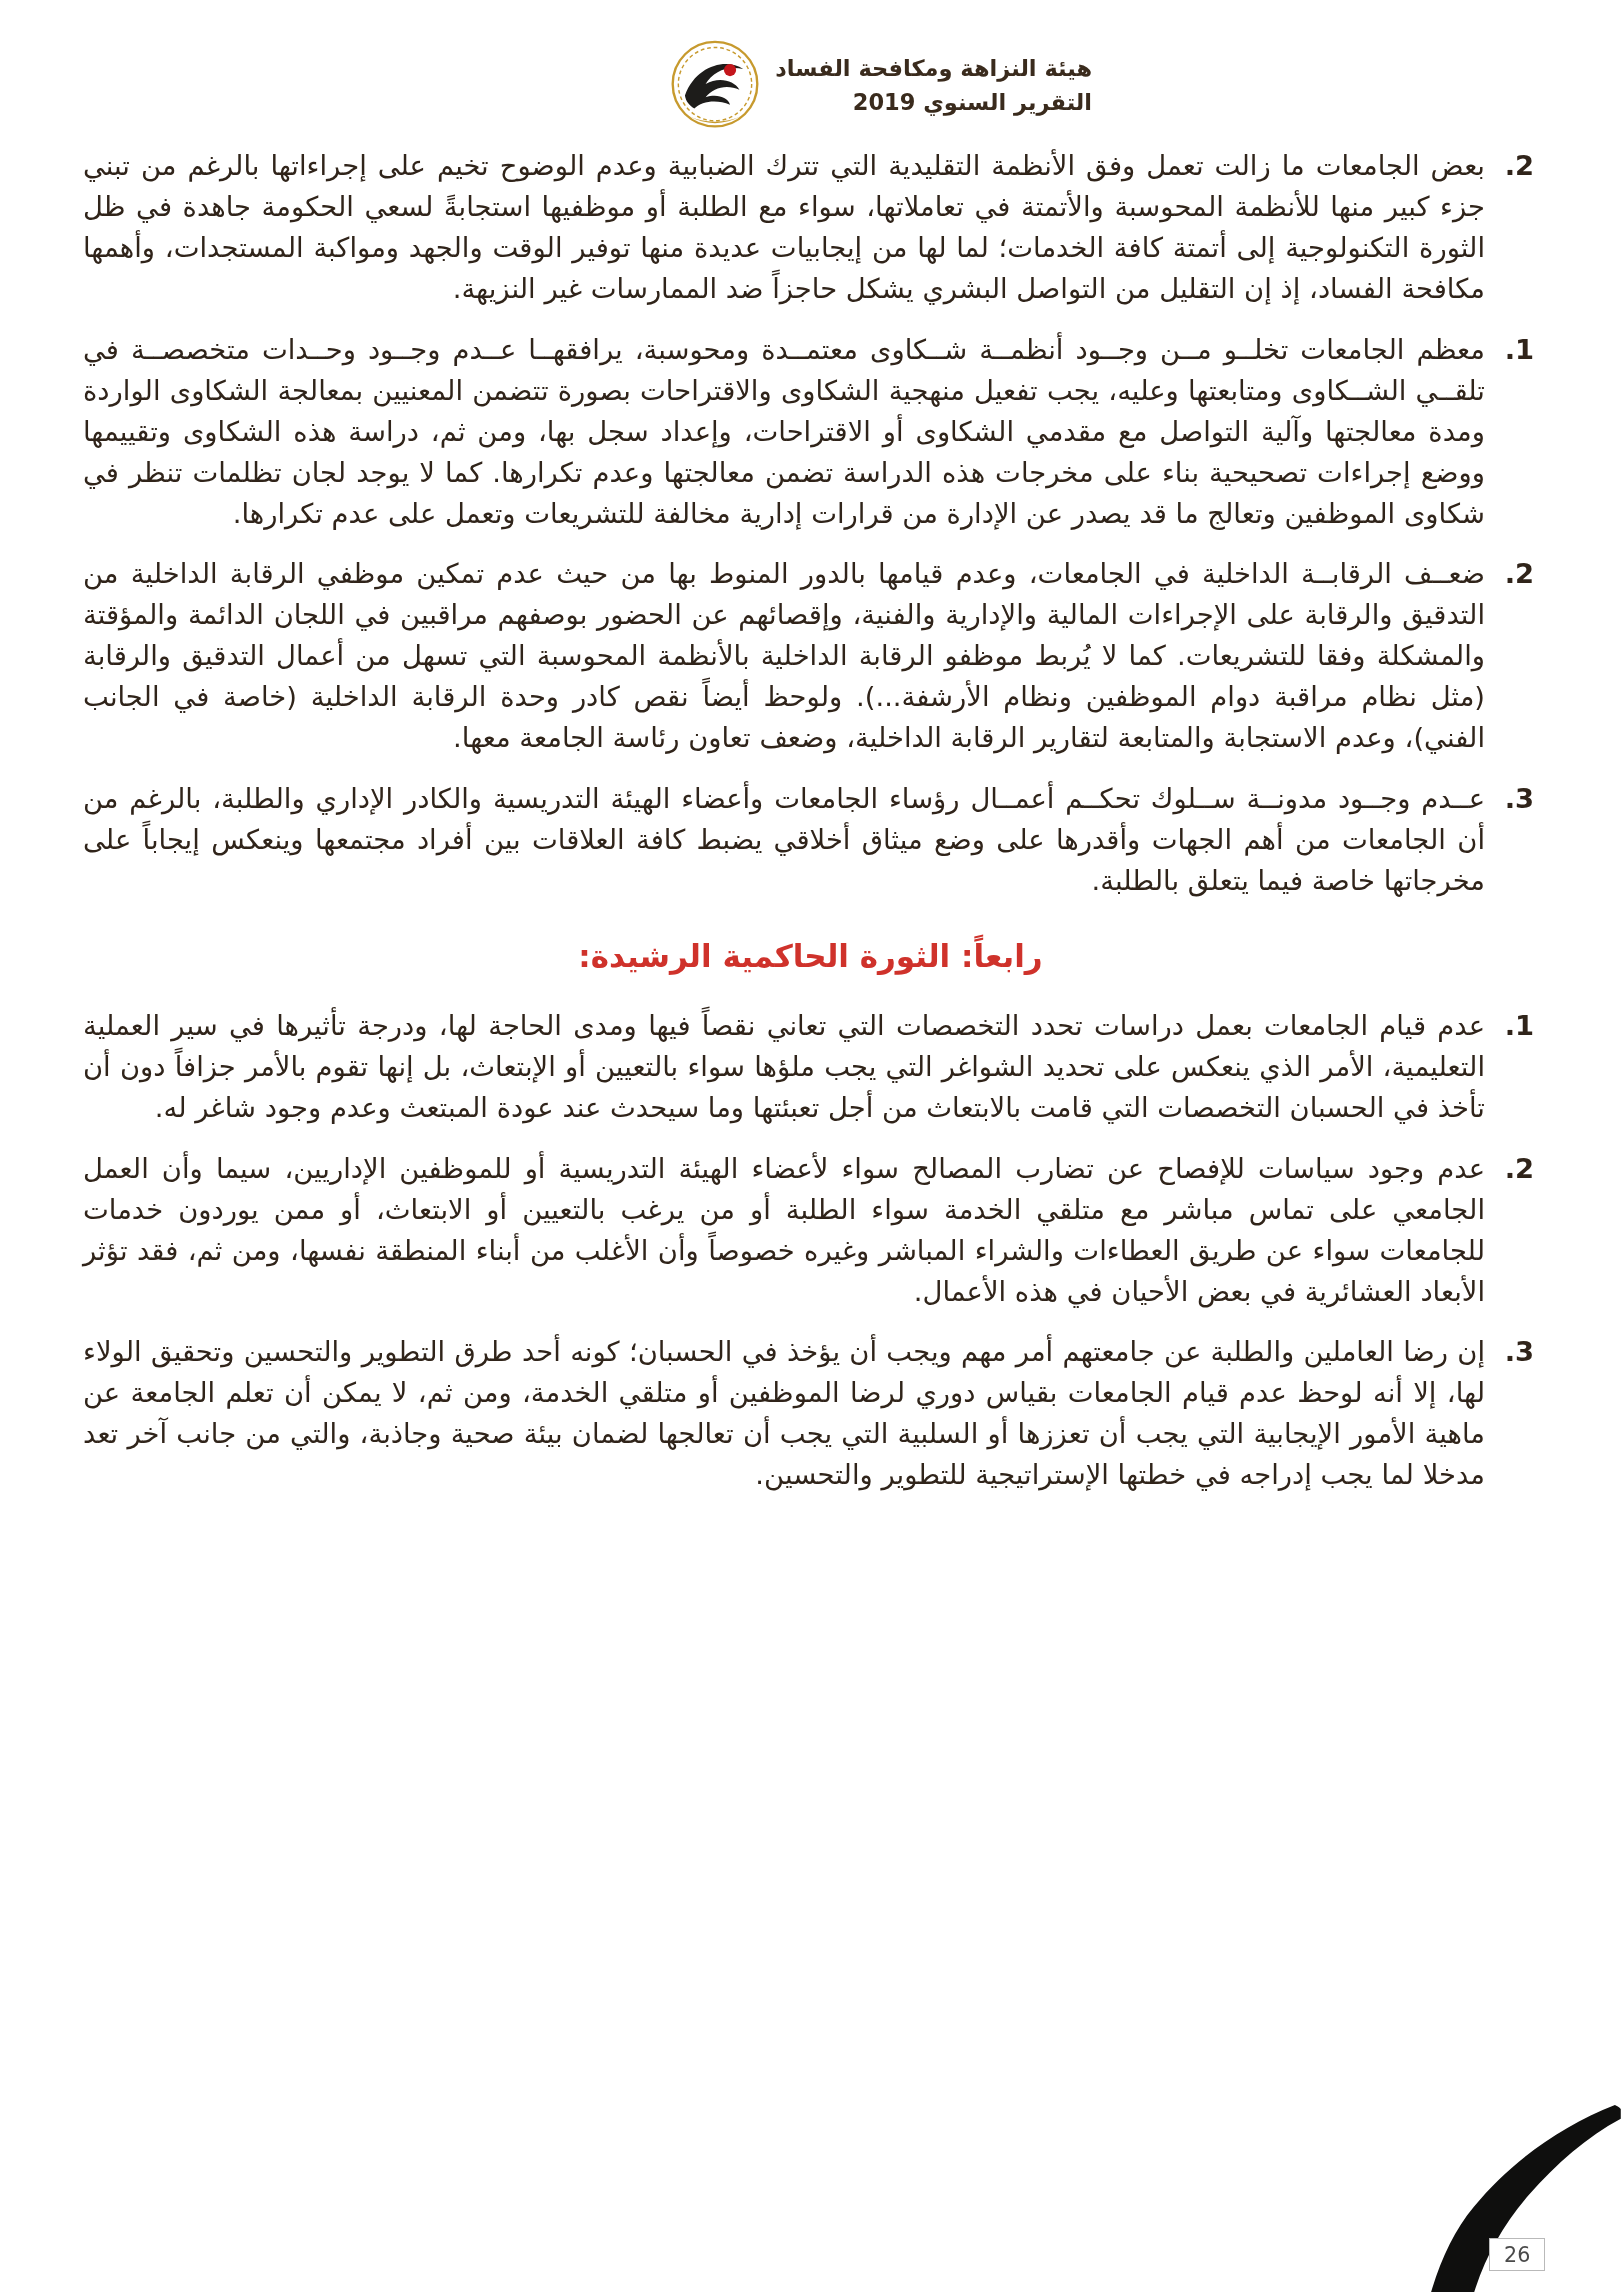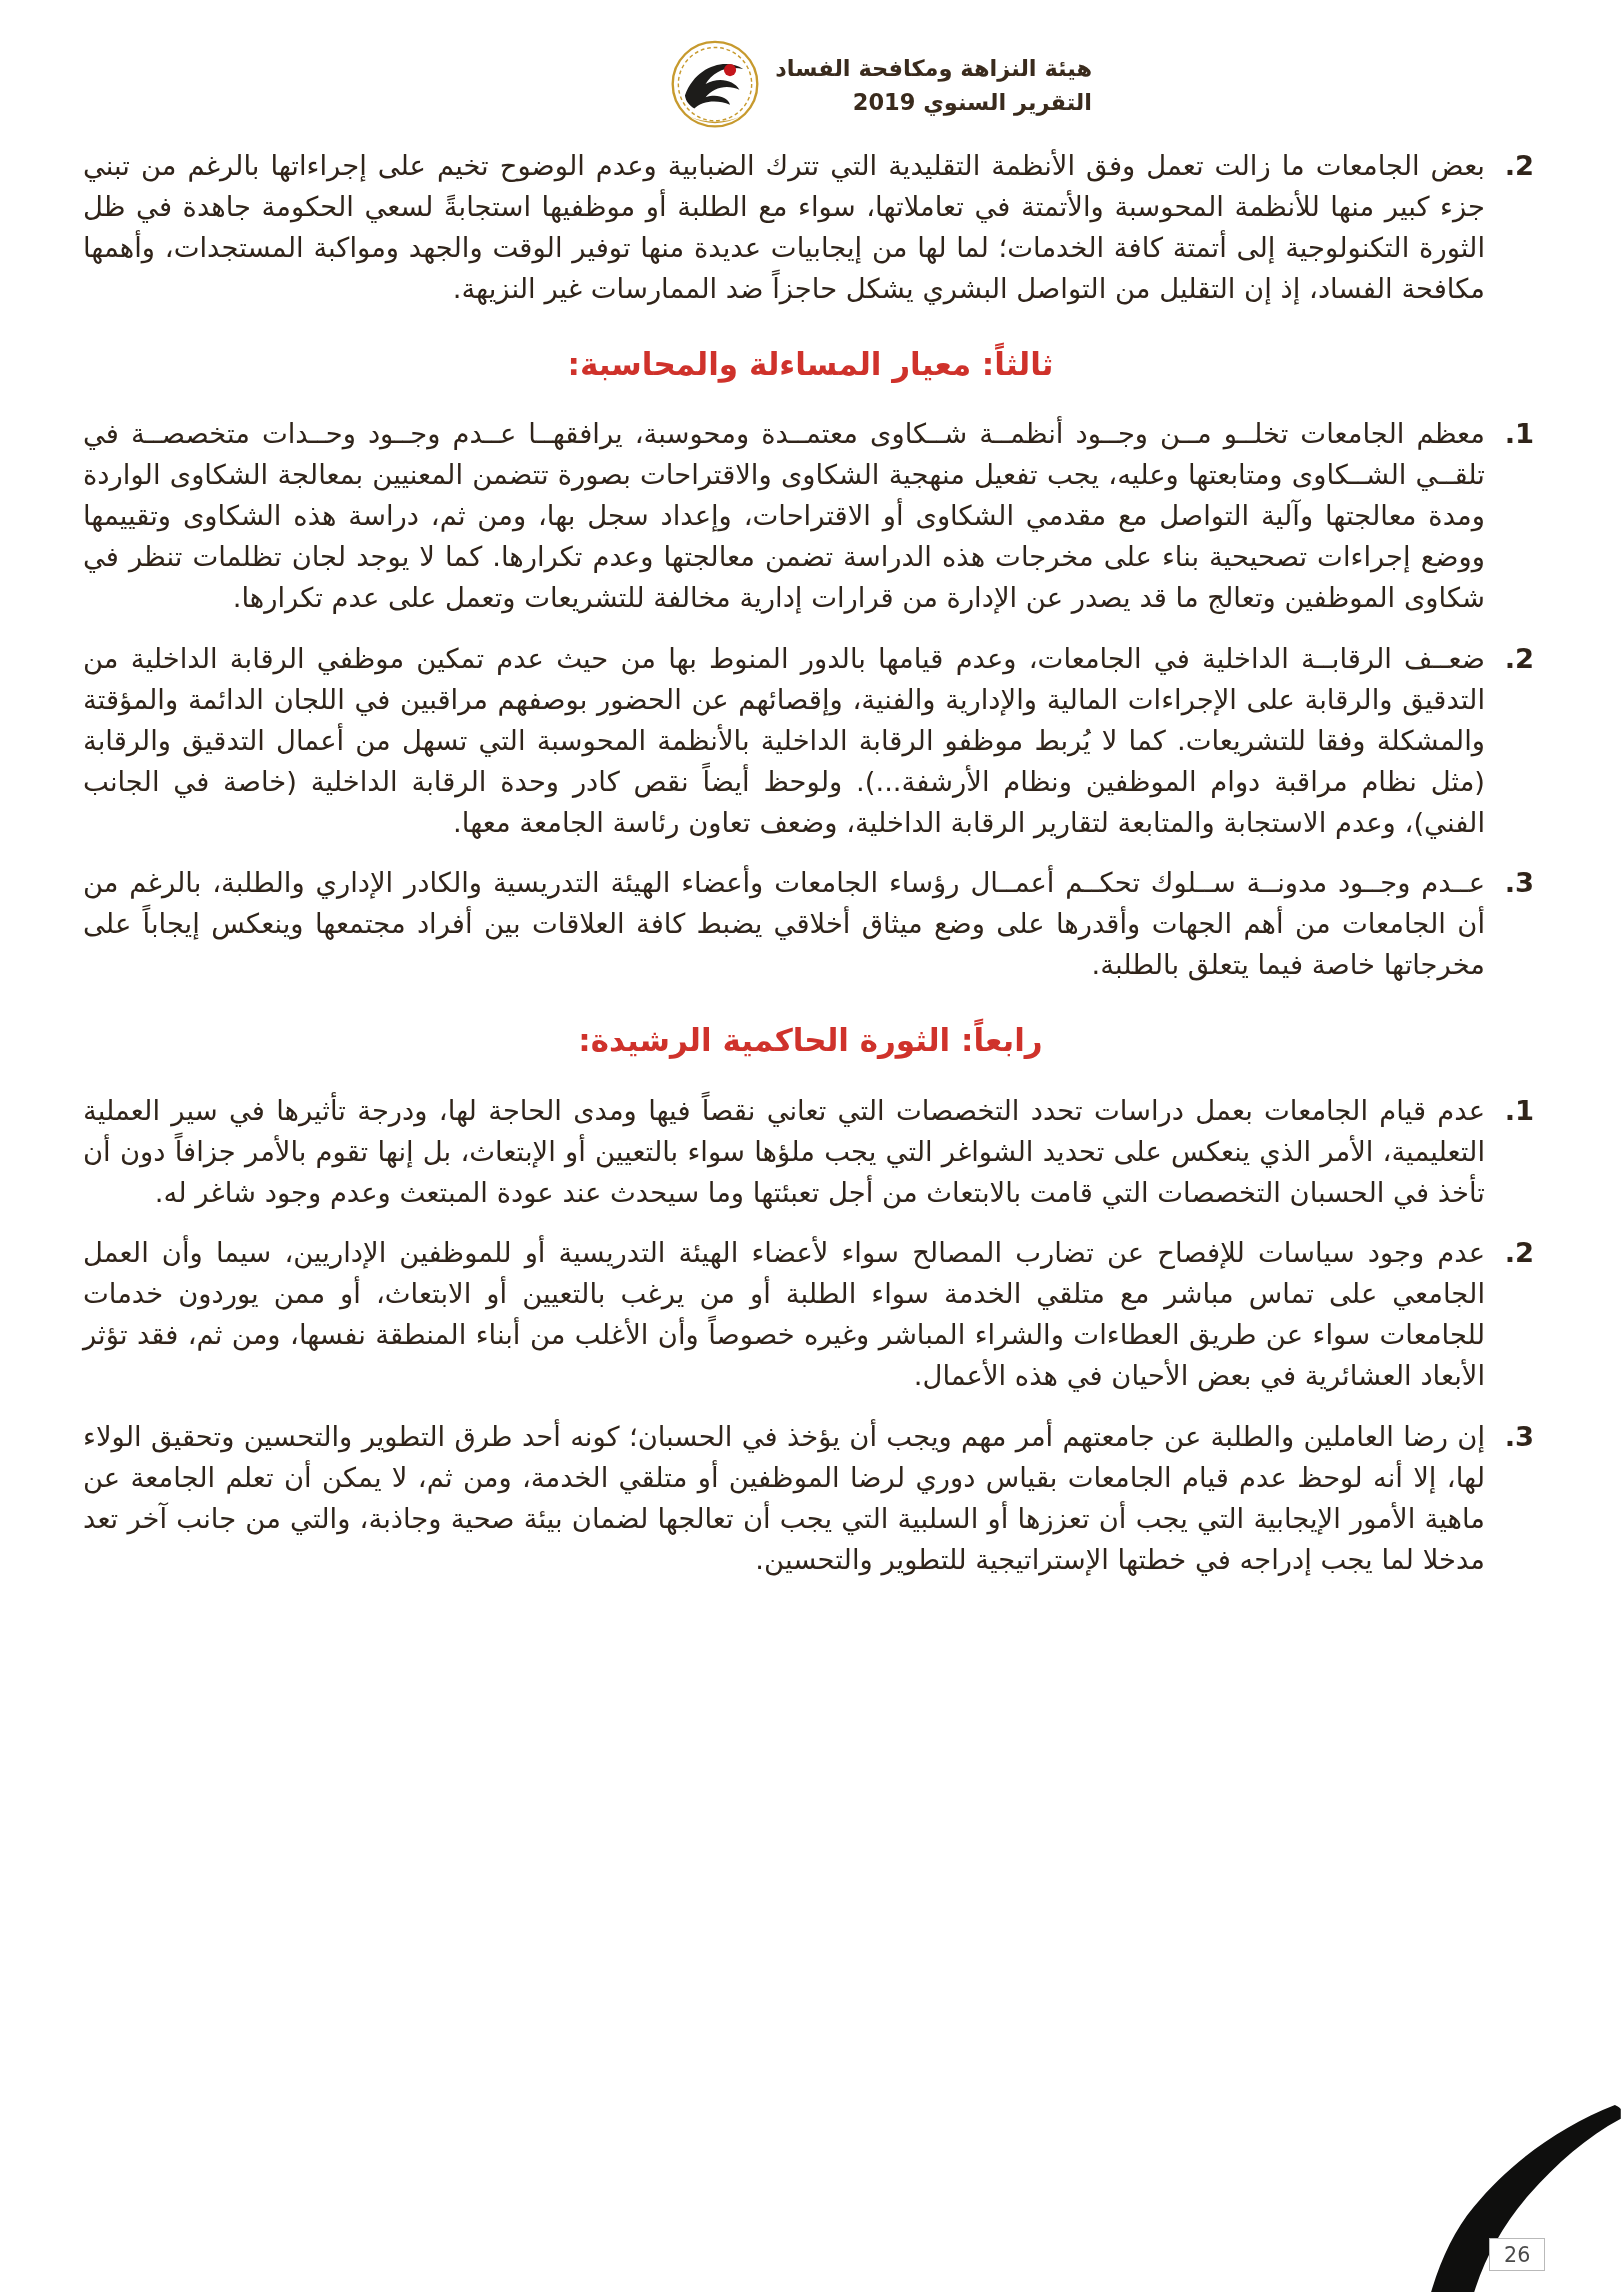--- a/index.html
+++ b/index.html
@@ -130,21 +130,20 @@
   <main class="content">
 
     <section class="first">
       <p class="item">
         <span class="num">2.</span>
         <span>بعض الجامعات ما زالت تعمل وفق الأنظمة التقليدية التي تترك الضبابية وعدم الوضوح تخيم على إجراءاتها بالرغم من تبني جزء كبير منها للأنظمة المحوسبة والأتمتة في تعاملاتها، سواء مع الطلبة أو موظفيها استجابةً لسعي الحكومة جاهدة في ظل الثورة التكنولوجية إلى أتمتة كافة الخدمات؛ لما لها من إيجابيات عديدة منها توفير الوقت والجهد ومواكبة المستجدات، وأهمها مكافحة الفساد، إذ إن التقليل من التواصل البشري يشكل حاجزاً ضد الممارسات غير النزيهة.</span>
       </p>
     </section>
 
     <section>
-      <h2 class="heading">ثالثاً: معيار المساءلة والمحاسبة:</h2>
       <p class="item">
         <span class="num">1.</span>
         <span>معظم الجامعات تخلــو مــن وجــود أنظمــة شــكاوى معتمــدة ومحوسبة، يرافقهــا عــدم وجــود وحــدات متخصصــة في تلقــي الشــكاوى ومتابعتها وعليه، يجب تفعيل منهجية الشكاوى والاقتراحات بصورة تتضمن المعنيين بمعالجة الشكاوى الواردة ومدة معالجتها وآلية التواصل مع مقدمي الشكاوى أو الاقتراحات، وإعداد سجل بها، ومن ثم، دراسة هذه الشكاوى وتقييمها ووضع إجراءات تصحيحية بناء على مخرجات هذه الدراسة تضمن معالجتها وعدم تكرارها. كما لا يوجد لجان تظلمات تنظر في شكاوى الموظفين وتعالج ما قد يصدر عن الإدارة من قرارات إدارية مخالفة للتشريعات وتعمل على عدم تكرارها.</span>
       </p>
       <p class="item">
         <span class="num">2.</span>
         <span>ضعــف الرقابــة الداخلية في الجامعات، وعدم قيامها بالدور المنوط بها من حيث عدم تمكين موظفي الرقابة الداخلية من التدقيق والرقابة على الإجراءات المالية والإدارية والفنية، وإقصائهم عن الحضور بوصفهم مراقبين في اللجان الدائمة والمؤقتة والمشكلة وفقا للتشريعات. كما لا يُربط موظفو الرقابة الداخلية بالأنظمة المحوسبة التي تسهل من أعمال التدقيق والرقابة (مثل نظام مراقبة دوام الموظفين ونظام الأرشفة...). ولوحظ أيضاً نقص كادر وحدة الرقابة الداخلية (خاصة في الجانب الفني)، وعدم الاستجابة والمتابعة لتقارير الرقابة الداخلية، وضعف تعاون رئاسة الجامعة معها.</span>
       </p>
       <p class="item">
         <span class="num">3.</span>

